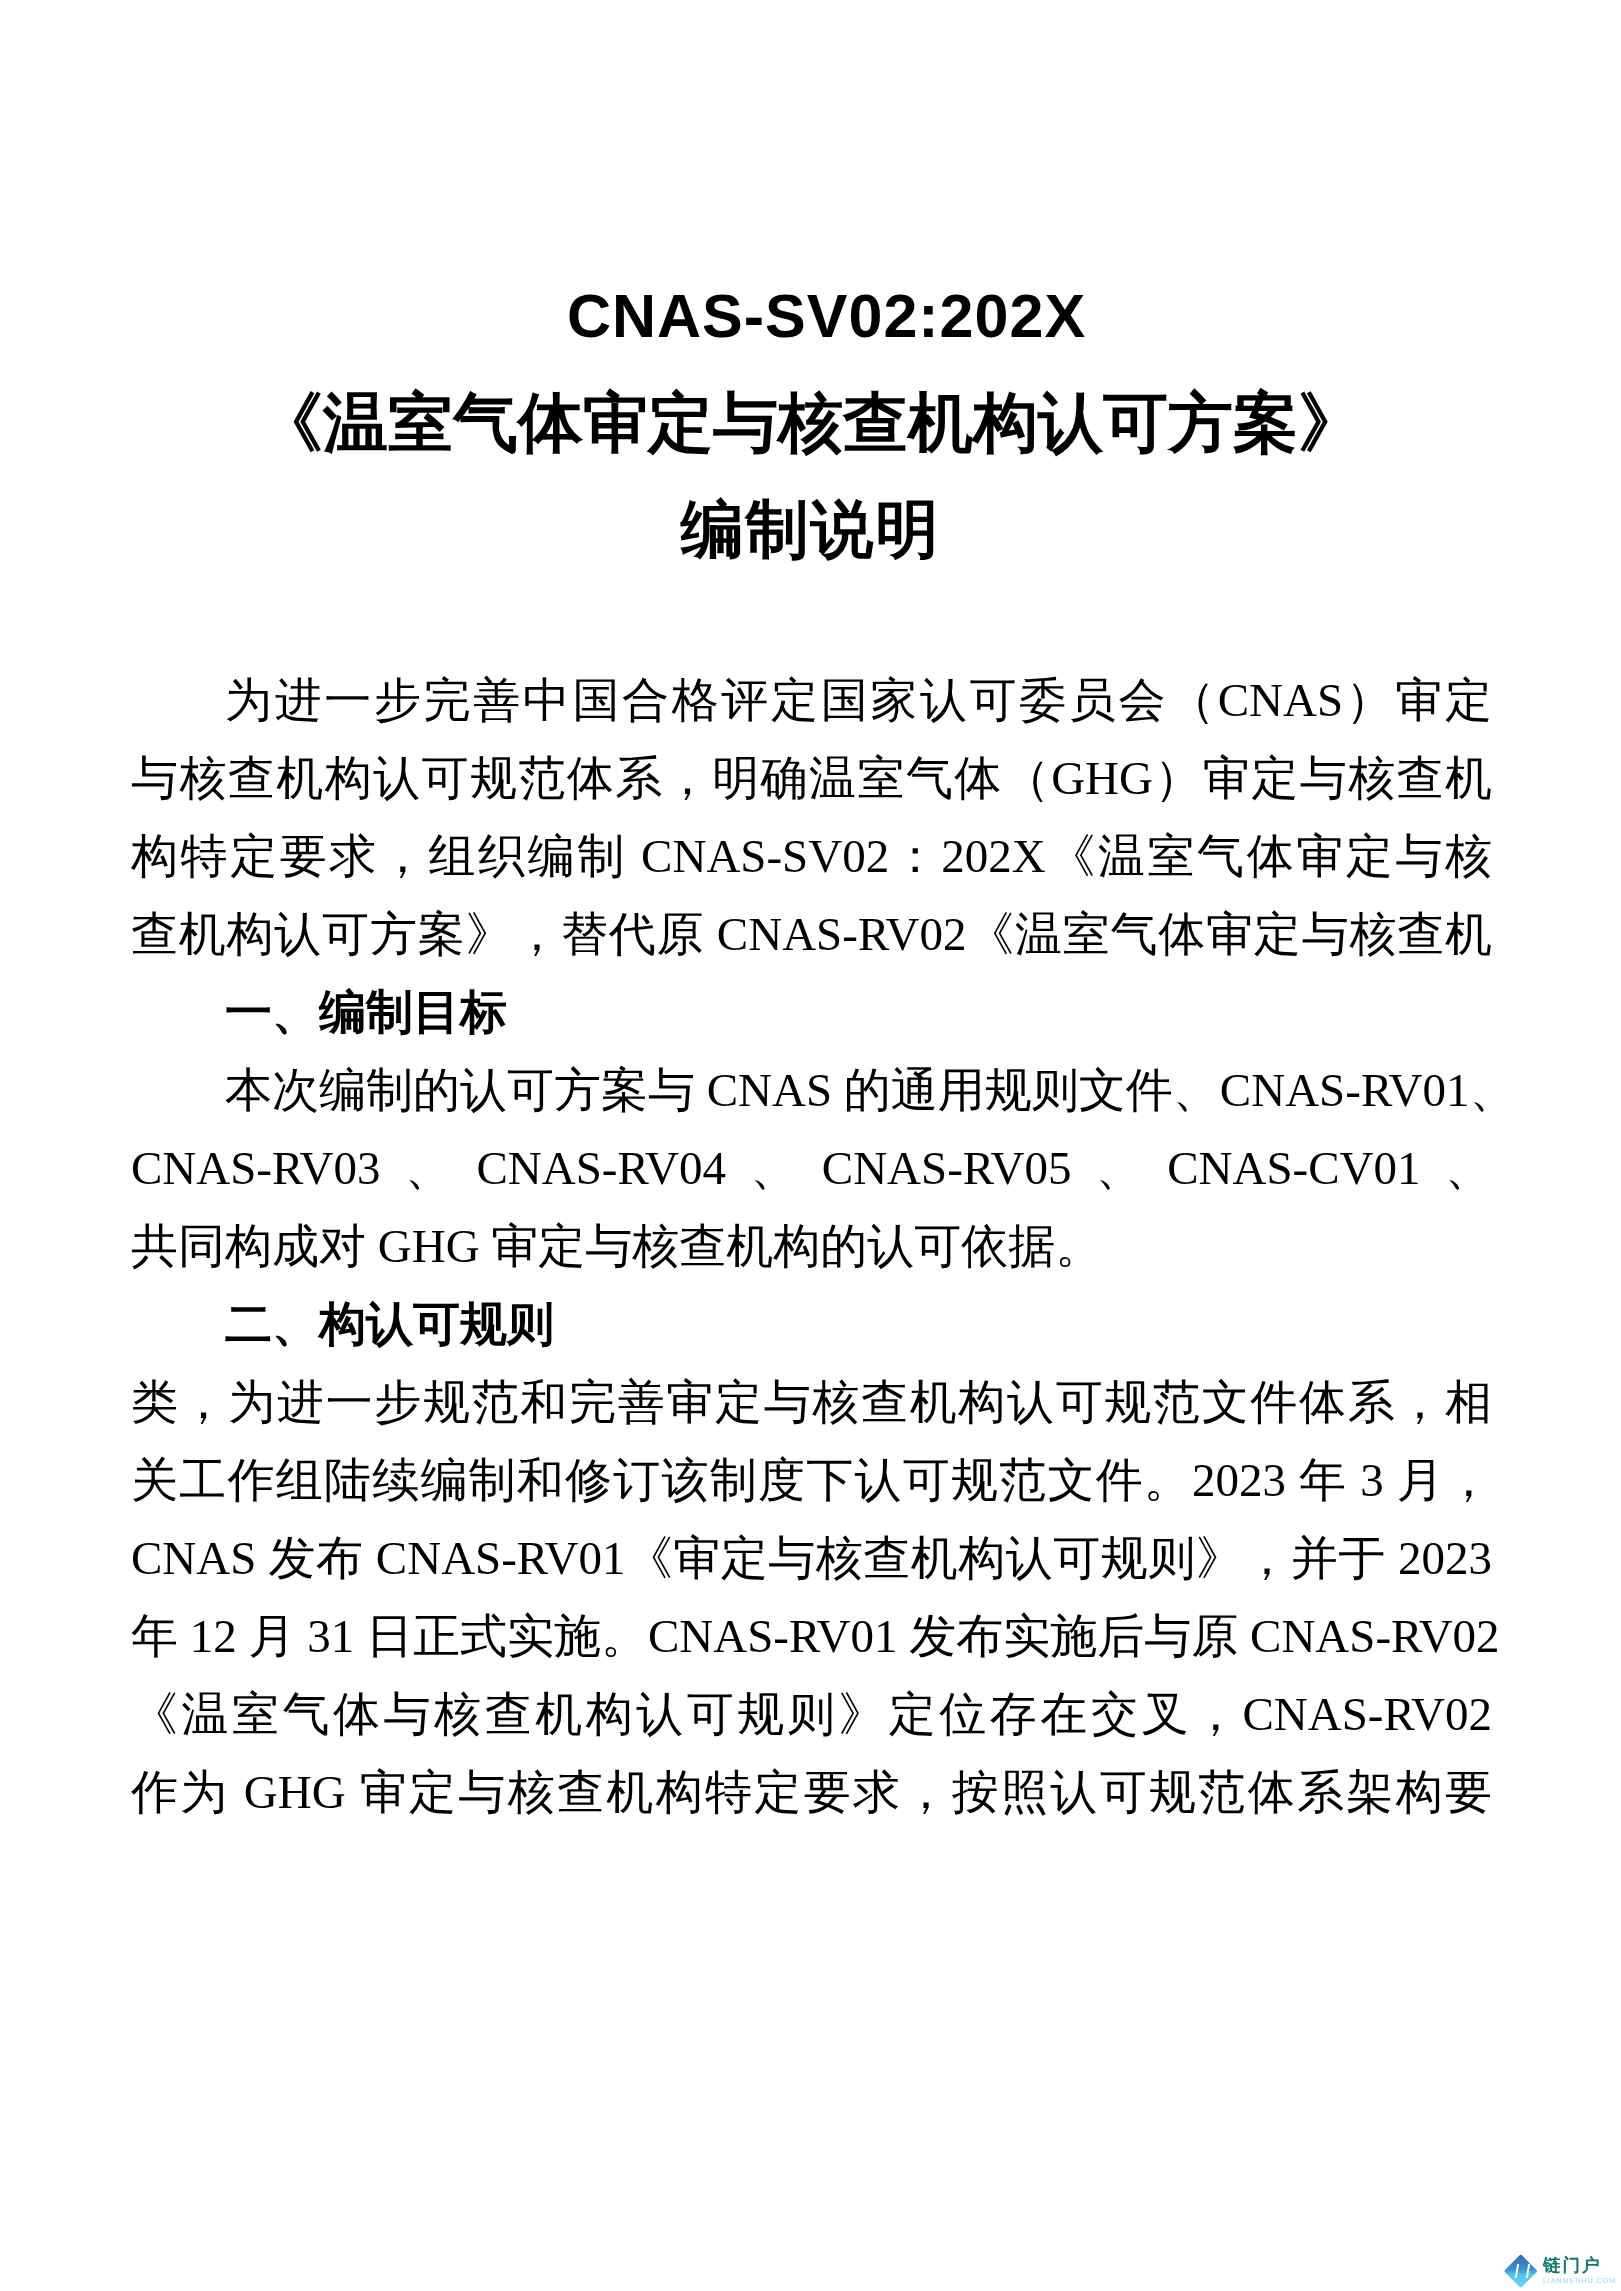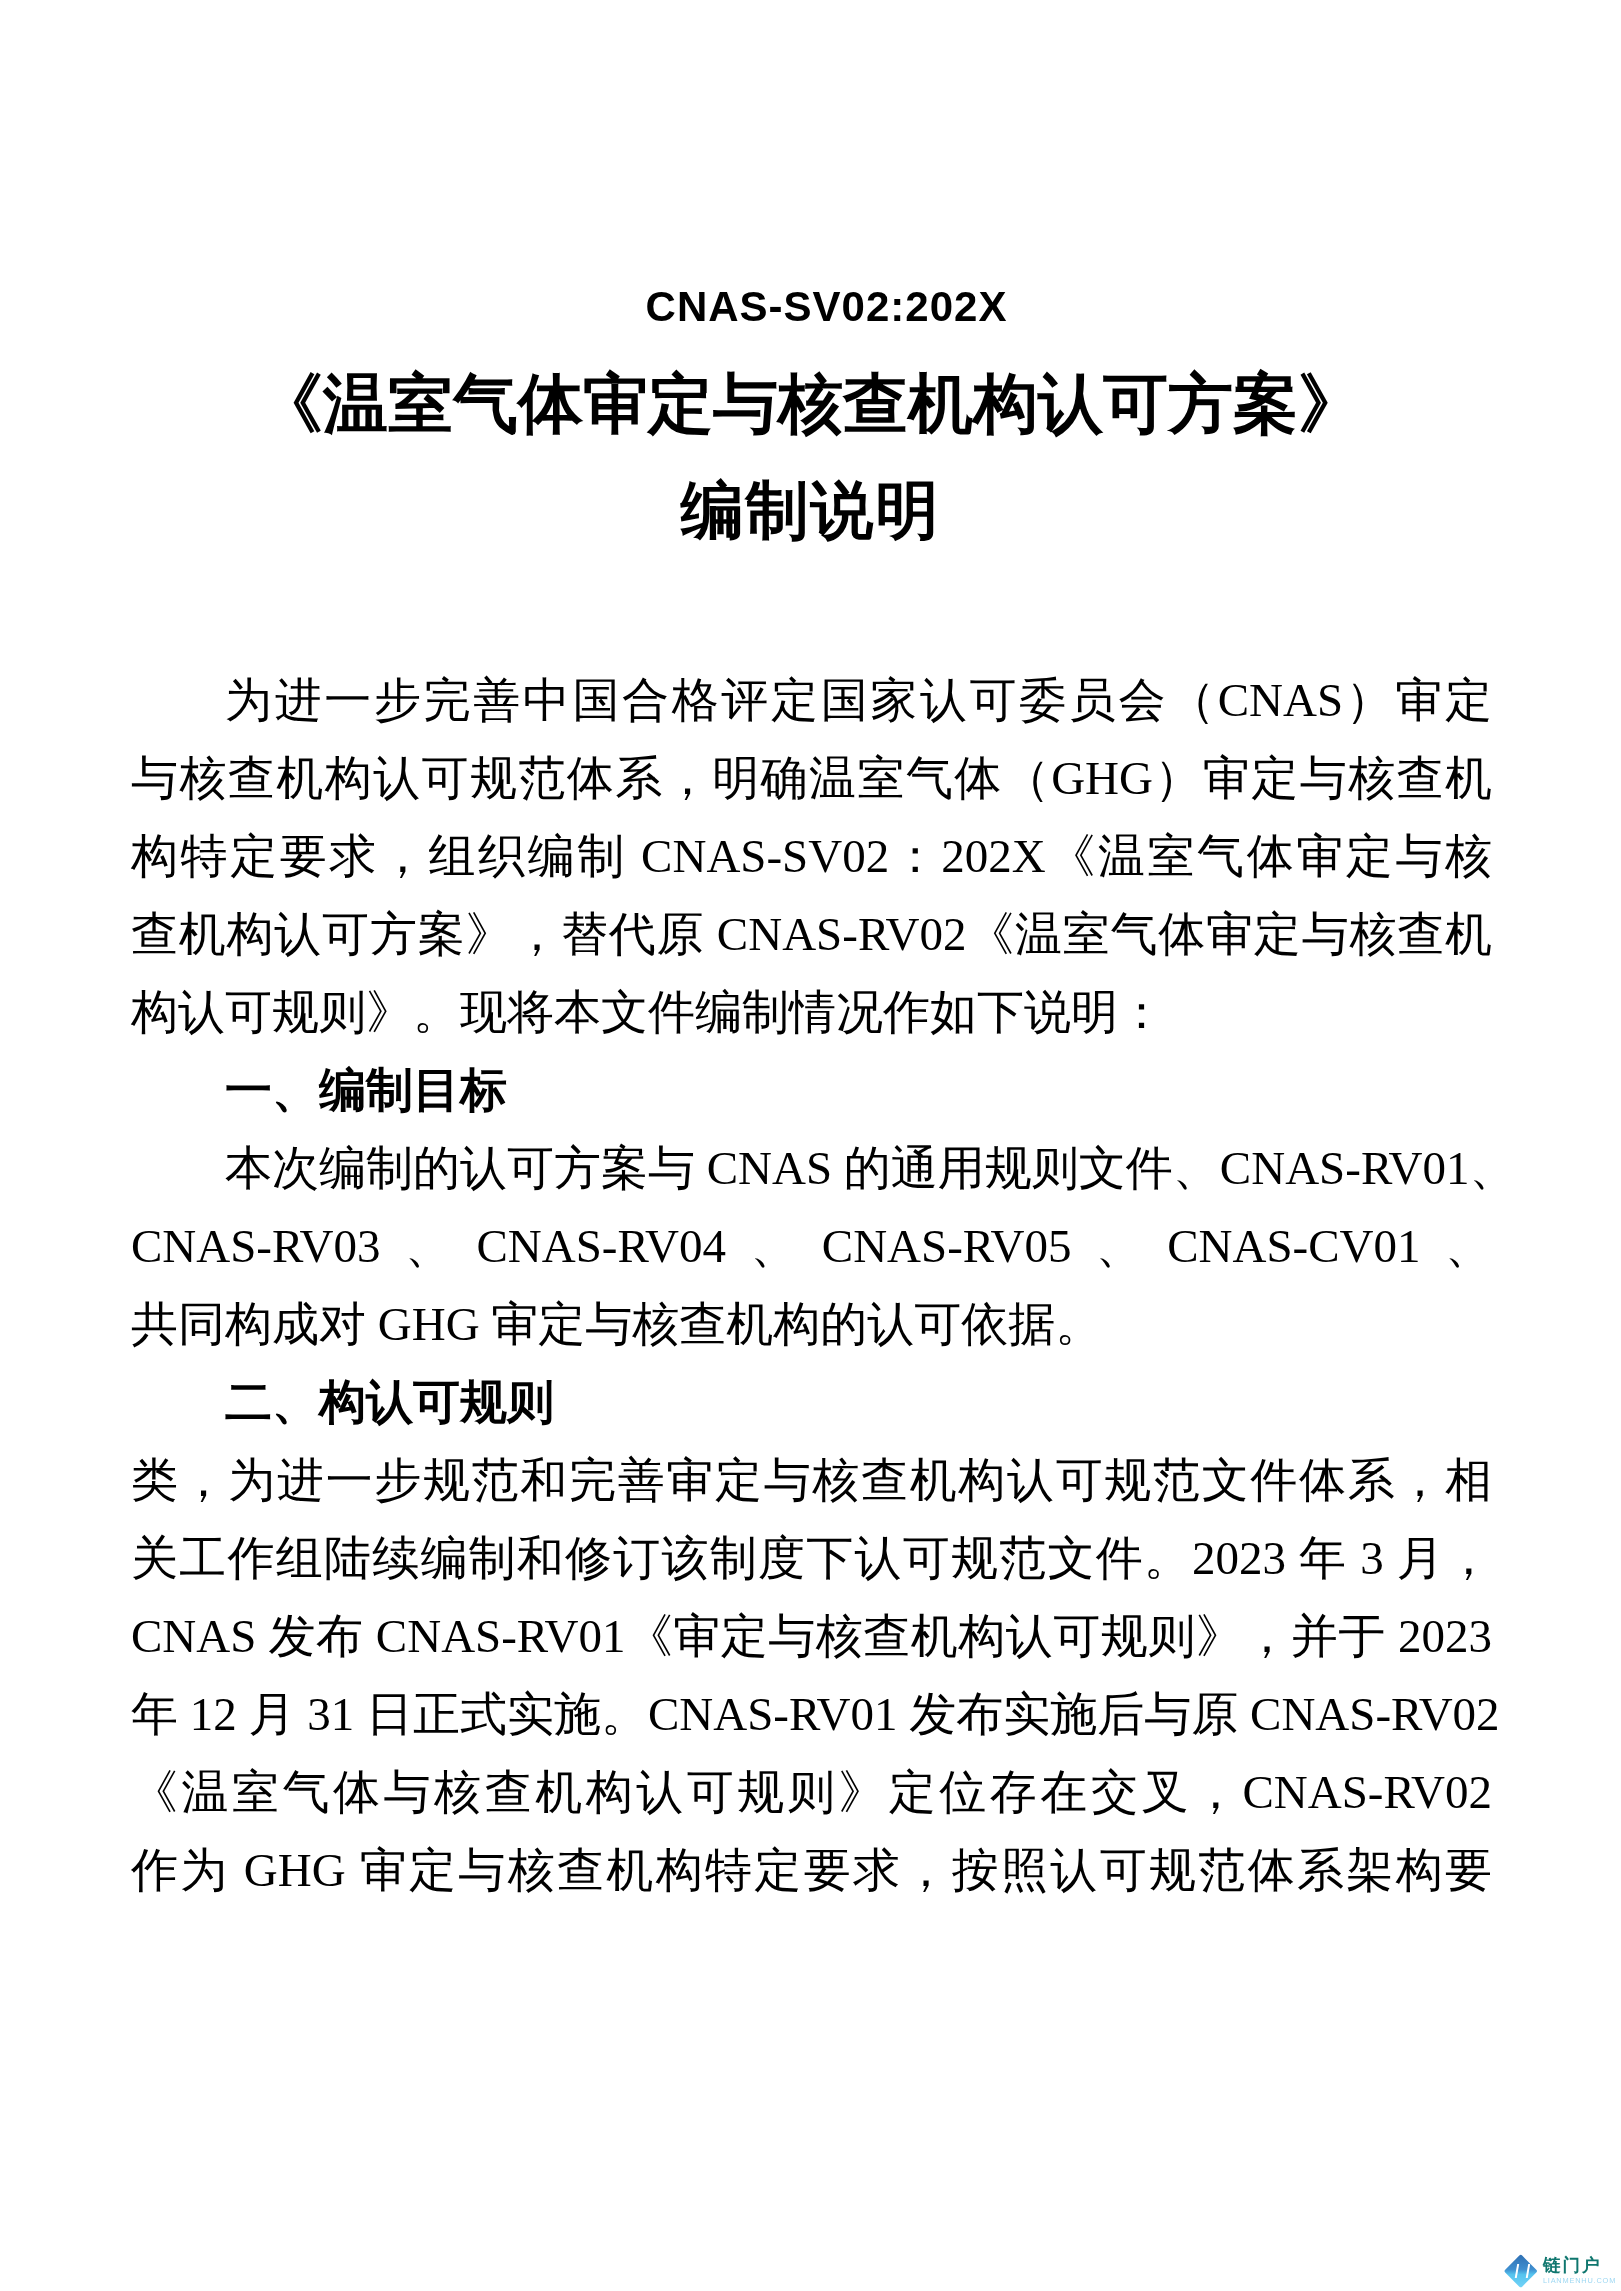--- a/index.html
+++ b/index.html
@@ -8,21 +8,21 @@
     width:1621px;height:2292px;
     background:#ffffff;
     overflow:hidden;
     font-family:"Liberation Serif","DejaVu Serif",serif;
     color:#000;
   }
   .titles{position:absolute;top:0;left:0;right:0;text-align:center;}
   .t1{
     margin-top:286px;
     font-family:"Liberation Sans","DejaVu Sans",sans-serif;
-    font-weight:700;font-size:42px;line-height:1;
+    font-weight:700;font-size:61px;line-height:1;
     letter-spacing:1px;
     margin-left:32px;
   }
   .t2{
     margin-top:43px;
     font-family:"Liberation Sans","DejaVu Sans",sans-serif;
     font-weight:700;font-size:65px;line-height:1;
   }
   .t3{
     margin-top:43px;
@@ -89,21 +89,20 @@
     <div class="t1">CNAS-SV02:202X</div>
     <div class="t2">《温室气体审定与核查机构认可方案》</div>
     <div class="t3">编制说明</div>
   </div>
 
   <div class="bodytext">
     <div class="bl jl ind">为进一步完善中国合格评定国家认可委员会（CNAS）审定</div>
     <div class="bl jl">与核查机构认可规范体系，明确温室气体（GHG）审定与核查机</div>
     <div class="bl jl">构特定要求，组织编制 CNAS-SV02：202X《温室气体审定与核</div>
     <div class="bl jl">查机构认可方案》，替代原 CNAS-RV02《温室气体审定与核查机</div>
-    <div class="bl ll">构认可规则》。现将本文件编制情况作如下说明：</div>
 
     <div class="hd">一、编制目标</div>
 
     <div class="bl jl ind">本次编制的认可方案与 CNAS 的通用规则文件、CNAS-RV01、</div>
     <div class="bl jl">CNAS-RV03、CNAS-RV04、CNAS-RV05、CNAS-CV01、</div>
     <div class="bl ll">共同构成对 GHG 审定与核查机构的认可依据。</div>
 
     <div class="hd">二、构认可规则</div>
 
     <div class="bl jl">类，为进一步规范和完善审定与核查机构认可规范文件体系，相</div>

